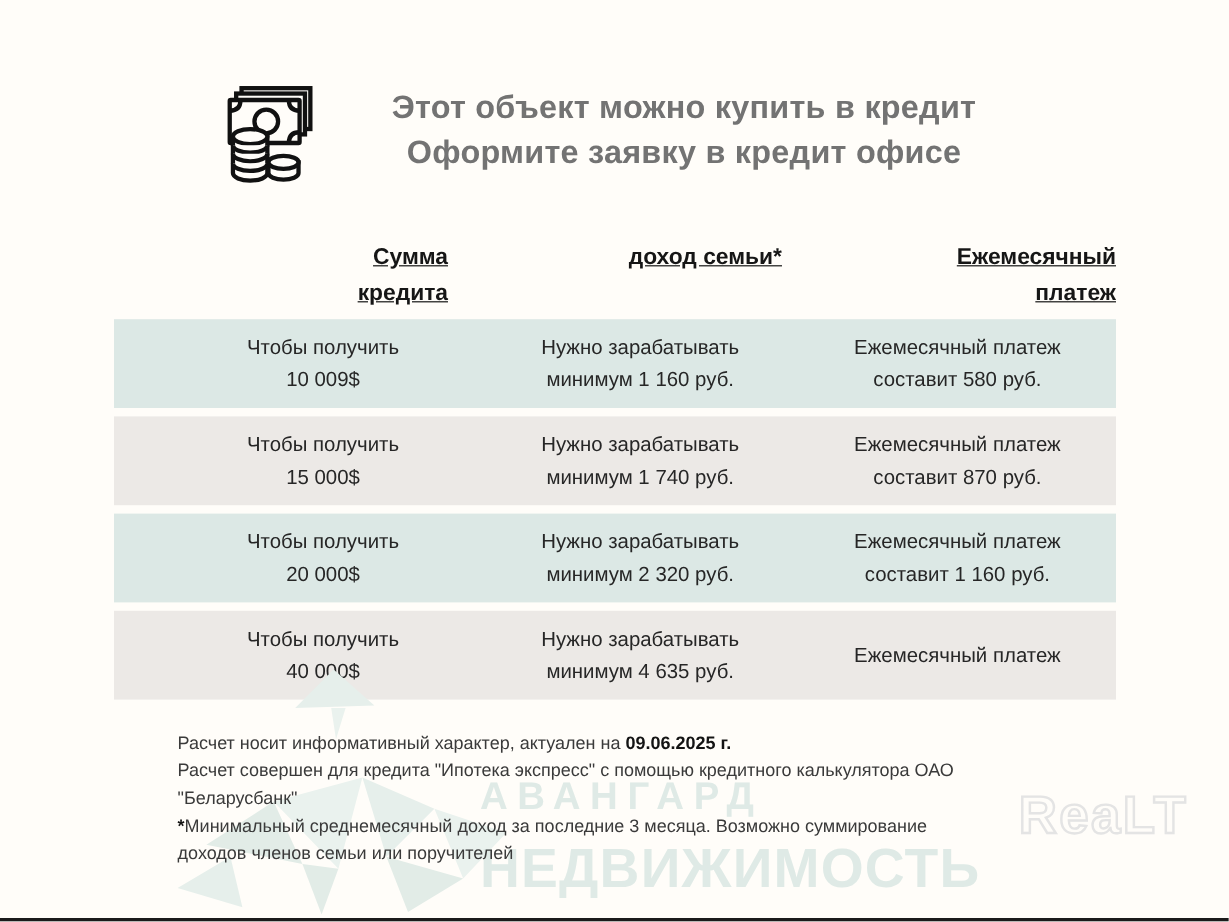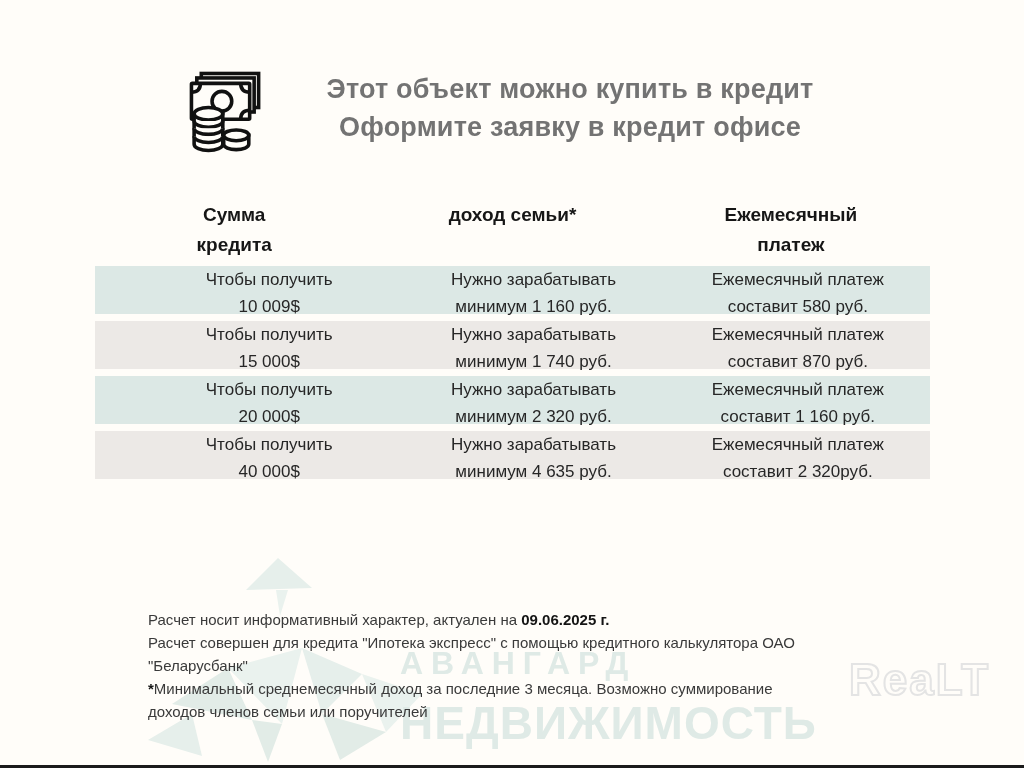--- a/index.html
+++ b/index.html
@@ -7,23 +7,23 @@
        background:#fffdf9;font-family:"Liberation Sans",sans-serif;}
   .abs{position:absolute;}
 
   
   .hero-icon{left:178px;top:68px;width:86px;height:88px;}
   .title-wrap{left:240px;top:70px;width:660px;text-align:center;color:#737373;}
   .title-line{font-size:27px;font-weight:700;line-height:38px;letter-spacing:.2px;}
 
   
   .thead{left:95px;top:200px;width:835px;display:grid;grid-template-columns:1fr 1fr 1fr;}
-  .thead .hcell{text-align:center;font-size:19px;font-weight:700;line-height:30px;color:#161616;}
+  .thead .hcell{text-align:right;font-size:19px;font-weight:700;line-height:30px;color:#161616;text-decoration:underline;}
   .rows{left:95px;top:266px;width:835px;display:flex;flex-direction:column;gap:7px;}
-  .trow{height:48px;display:grid;grid-template-columns:1fr 1fr 1fr;align-items:center;padding-left:42px;}
+  .trow{height:74px;display:grid;grid-template-columns:1fr 1fr 1fr;align-items:center;padding-left:42px;}
   .cell{text-align:center;font-size:17px;color:#262626;line-height:27px;}
 
   
   .footer{left:148px;top:608px;width:740px;font-size:15px;line-height:23px;color:#3a3a3a;z-index:3;}
   .footer b{color:#141414;}
 
   
   .wm-animal{left:130px;top:556px;width:330px;height:212px;z-index:1;}
   .wm-brand1{left:400px;top:645px;font-size:32px;font-weight:700;letter-spacing:8px;
              color:#dfeae6;z-index:2;}
@@ -129,21 +129,20 @@
       <div class="cell">
         <div>Чтобы получить</div>
         <div>40 000$</div>
       </div>
       <div class="cell">
         <div>Нужно зарабатывать</div>
         <div>минимум 4 635 руб.</div>
       </div>
       <div class="cell">
         <div>Ежемесячный платеж</div>
-        <div>составит 2 320руб.</div>
       </div>
     </div>
 
   </div>
 
   <div class="abs footer">
     <div><span>Расчет носит информативный характер, актуален на</span> <b>09.06.2025 г.</b></div>
     <div>Расчет совершен для кредита "Ипотека экспресс" с помощью кредитного калькулятора ОАО</div>
     <div>"Беларусбанк"</div>
     <div><b>*</b><span>Минимальный среднемесячный доход за последние 3 месяца. Возможно суммирование</span></div>

